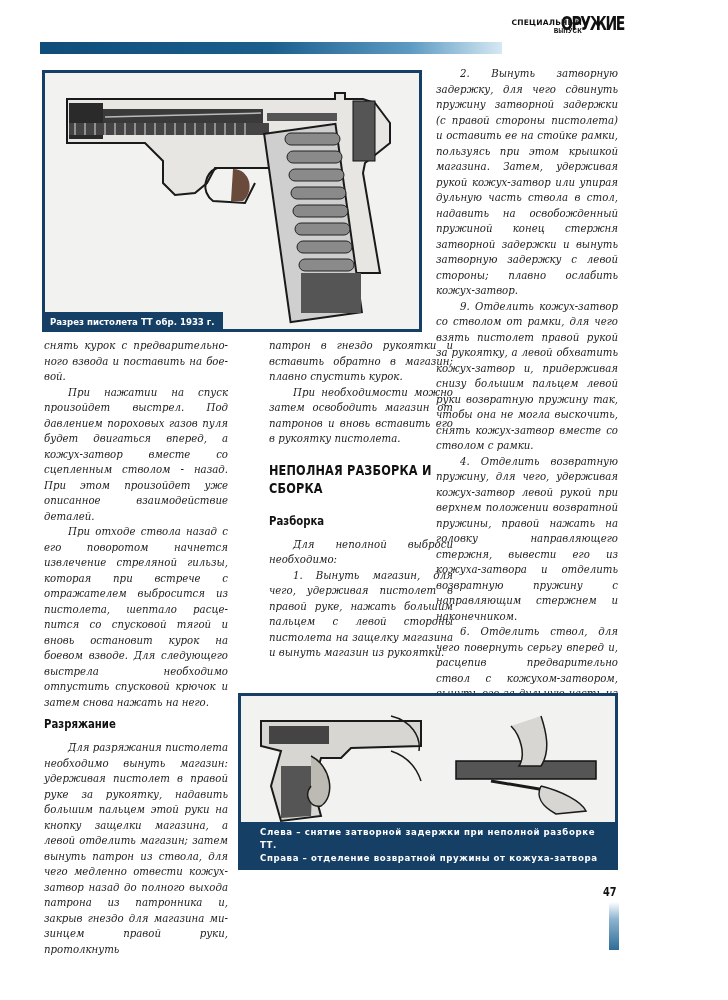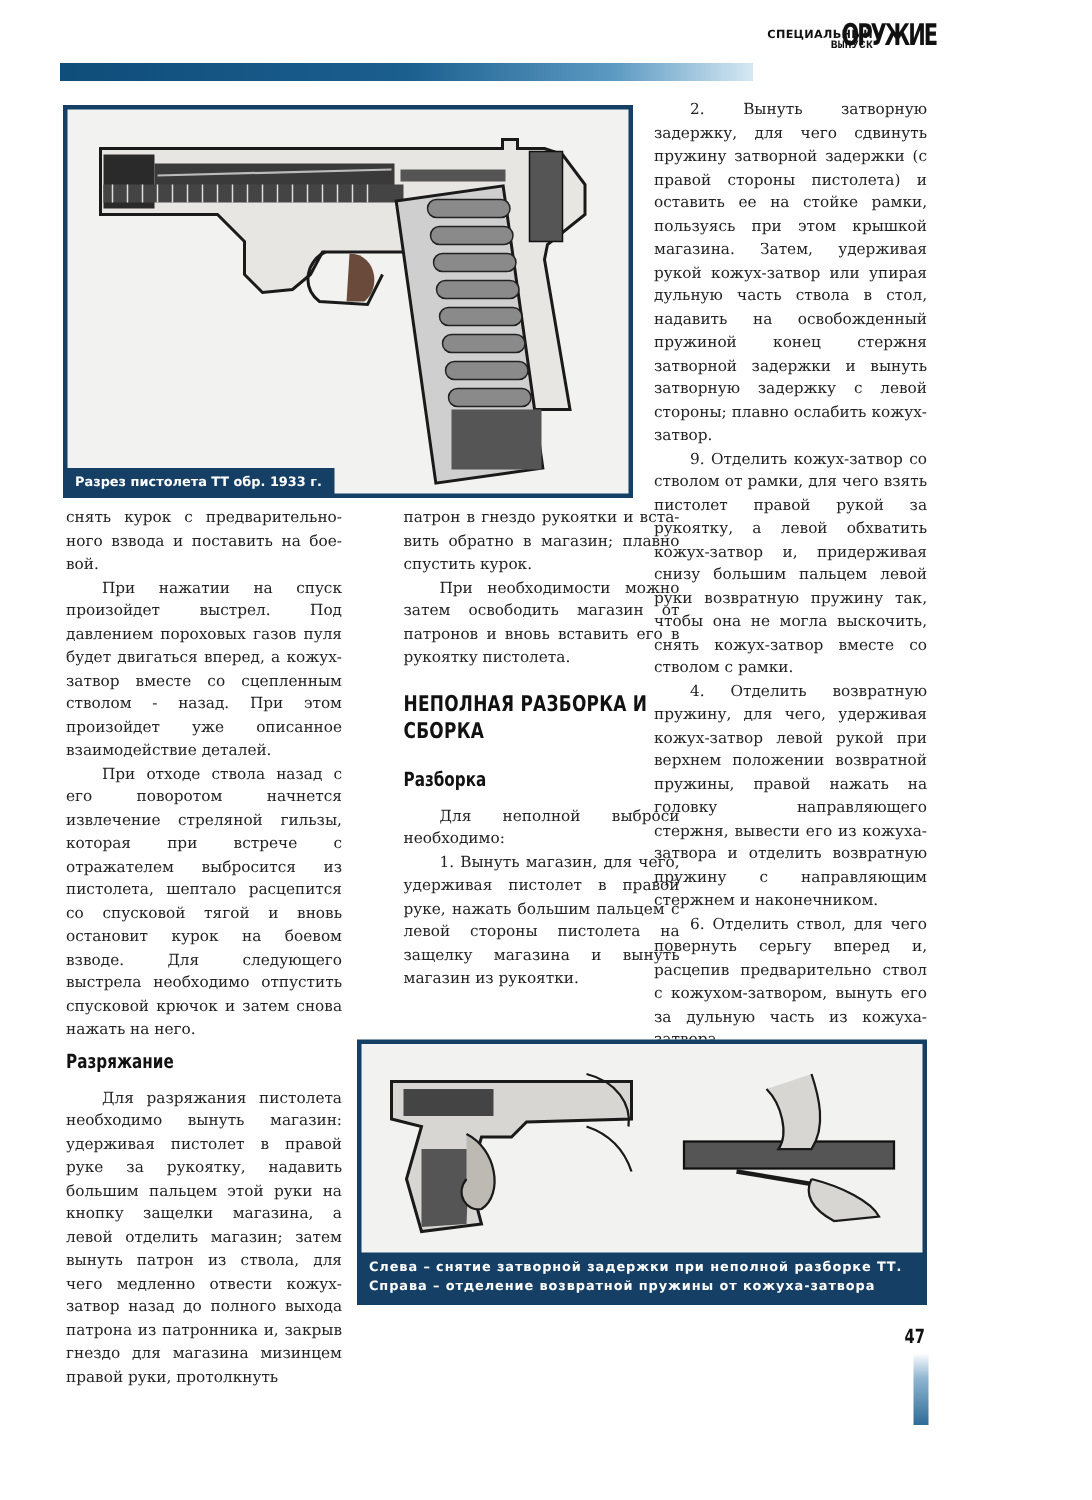--- a/index.html
+++ b/index.html
@@ -15,24 +15,24 @@
   .masthead-l2 { top: 18px; font-family: Liberation Mono, monospace; }
   .masthead-logo { position: absolute; right: 6px; top: 2px; font-family: "DejaVu Sans", sans-serif;
     font-weight: bold; font-size: 20px; letter-spacing: -2px; color: #111; transform: scaleX(0.7); transform-origin: right; }
 
   .figure { position: absolute; border: 3px solid #163f66; background: #f2f2f0; box-sizing: border-box; }
   .fig-top { left: 42px; top: 70px; width: 380px; height: 262px; }
   .fig-bottom { left: 238px; top: 693px; width: 380px; height: 177px; }
   .caption { position: absolute; background: #163f66; color: #fff; font-family: "DejaVu Sans", sans-serif;
     font-weight: bold; font-size: 8.6px; }
   .fig-top .caption { left: -3px; bottom: -3px; padding: 5px 8px 5px 8px; }
-  .fig-bottom .caption { left: -3px; right: -3px; bottom: -3px; padding: 4px 8px 5px 8px; line-height: 13px; letter-spacing: 0.6px; }
+  .fig-bottom .caption { left: -3px; right: -3px; bottom: -3px; padding: 4px 8px 5px 22px; line-height: 13px; letter-spacing: 0.6px; }
 
   .col { position: absolute; font-size: 10.2px; line-height: 15.5px; text-align: justify; hyphens: manual; }
-  .col p { margin: 0; }
+  .col p { margin: 0; font-style: italic; }
   .col p.ind { text-indent: 24px; }
   .col-left { left: 44px; top: 338px; width: 184px; }
   .col-mid { left: 243px; top: 338px; width: 184px; margin-left: 26px; }
   .col-right { left: 436px; top: 66px; width: 182px; }
 
   .h-major { font-family: "DejaVu Sans", sans-serif; font-weight: bold; font-size: 14.5px; line-height: 18px;
     letter-spacing: 0.2px; color: #111; margin: 14px 0 16px 0; transform: scaleX(0.78); transform-origin: left; white-space: nowrap; }
   .h-minor { font-family: "DejaVu Sans", sans-serif; font-weight: bold; font-size: 13px; line-height: 16px;
     color: #111; margin: 6px 0 8px 0; transform: scaleX(0.78); transform-origin: left; }
 

